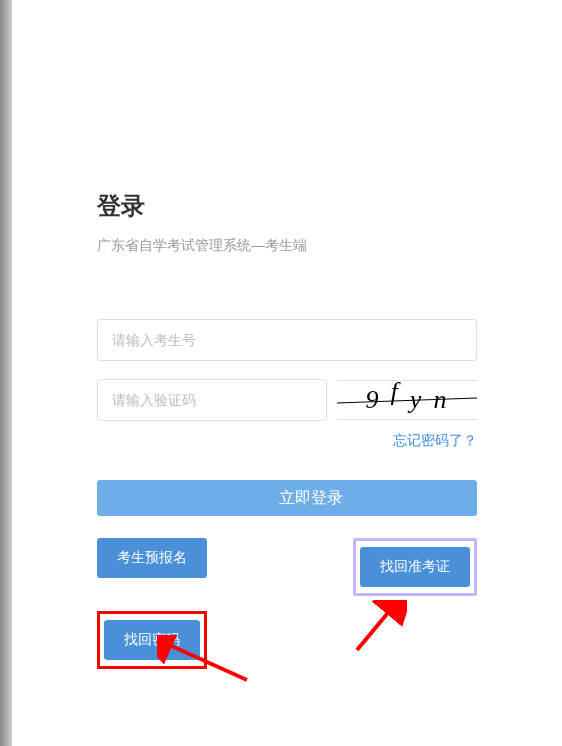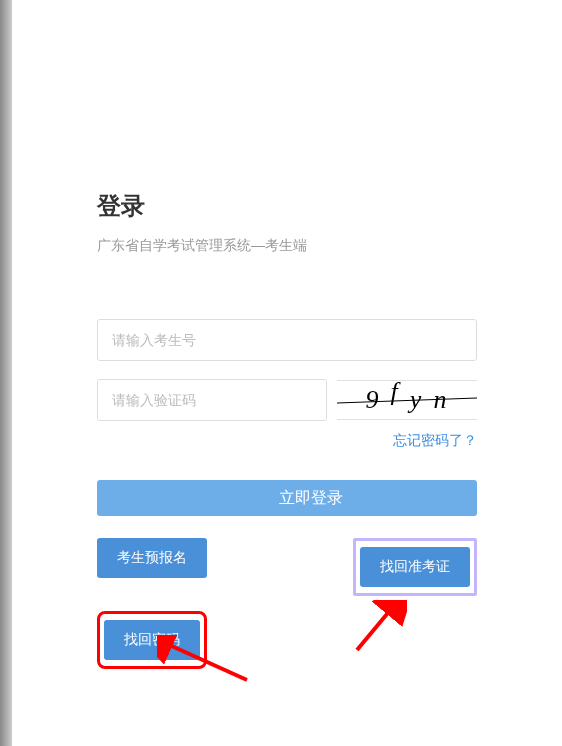--- a/index.html
+++ b/index.html
@@ -139,21 +139,21 @@
     .highlight-box {
       border: 3px solid #c4b5fd;
       padding: 6px 4px;
       display: inline-flex;
       border-radius: 2px;
     }
     .highlight-outer-2 {
       display: inline-block;
       border: 3px solid #ff0000;
       padding: 6px 4px;
-      border-radius: 8px;
+      border-radius: 0;
       margin-top: -3px;
     }
     .row2 { margin-bottom: 20px; display:flex; }
     
     .arrow {
       position: absolute;
       pointer-events: none;
     }
     .arrow svg { display:block; }
   </style>

